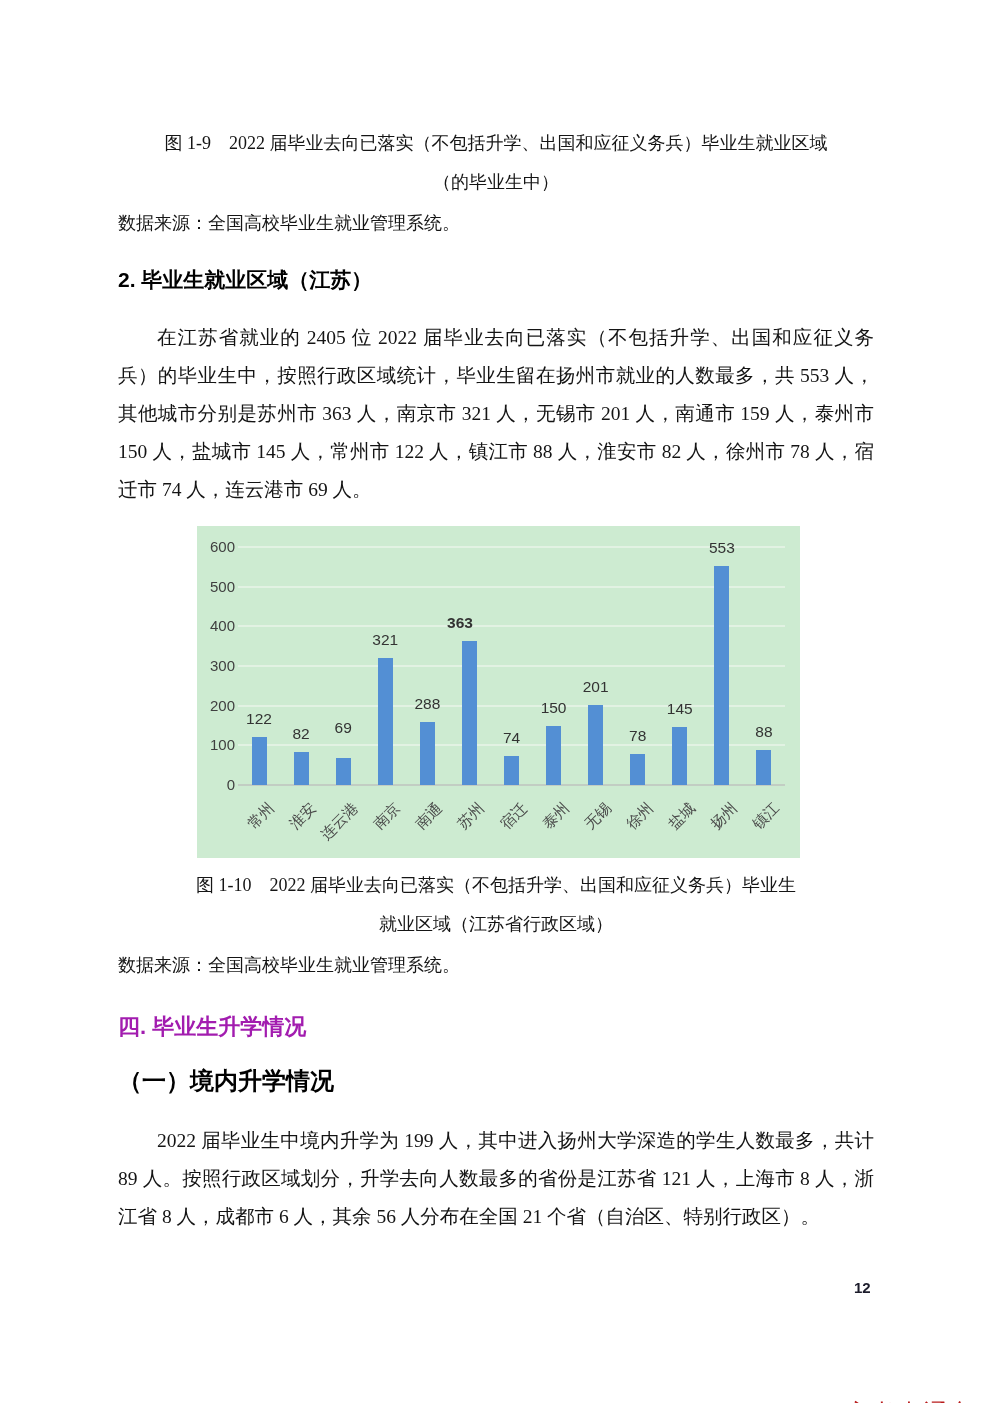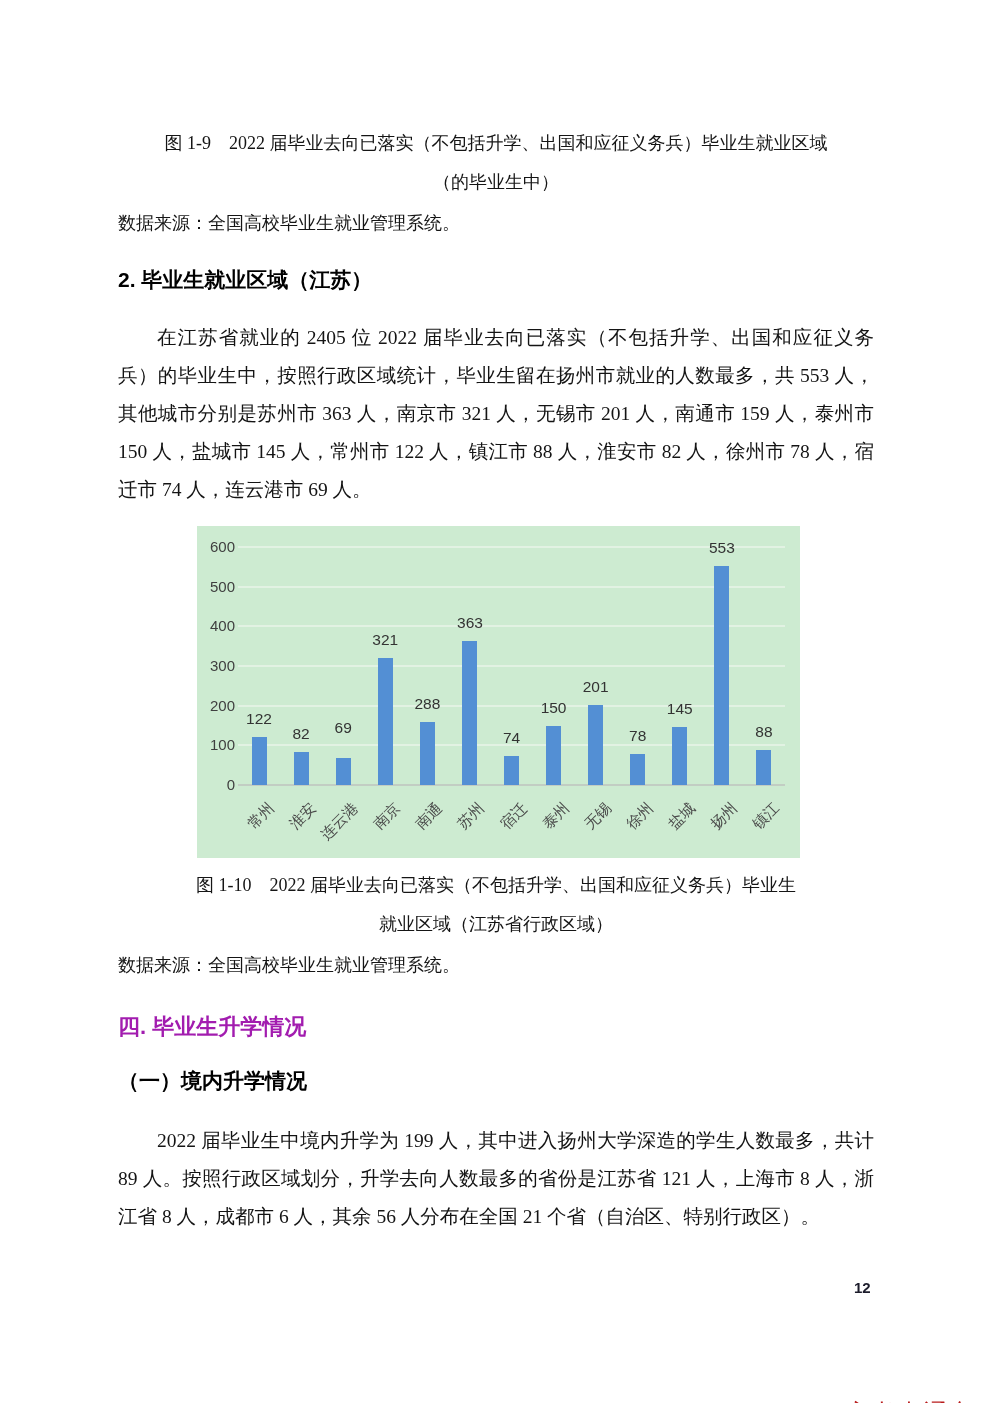--- a/index.html
+++ b/index.html
@@ -59,21 +59,21 @@
     font-family:"Liberation Sans","DejaVu Sans",sans-serif;
     font-weight:700;
     font-size:22px;
     line-height:29px;
     color:#a21caf;
   }
   .heading-sub{
     margin-top:26px;
     font-family:"Liberation Sans","DejaVu Sans",sans-serif;
     font-weight:700;
-    font-size:21px;
+    font-size:24px;
     line-height:28px;
     color:#000000;
   }
   .para-bottom{margin-top:27px;}
   .page-number{
     position:absolute;
     left:854px;top:1279px;
     font-family:"Liberation Sans","DejaVu Sans",sans-serif;
     font-weight:600;
     font-size:15px;
@@ -141,21 +141,21 @@
       <div class="bar" style="left: 138.692px; width: 15px; top: 231.63px; height: 27.37px; background: rgb(83, 143, 212);"></div>
       <div class="bar-val" style="left: 116.192px; width: 60px; top: 193px;">69</div>
       <div class="xlab" style="right: 450.808px; top: 273px;">连云港</div>
       <div class="bar" style="left: 180.769px; width: 15px; top: 131.67px; height: 127.33px; background: rgb(83, 143, 212);"></div>
       <div class="bar-val" style="left: 158.269px; width: 60px; top: 104.67px;">321</div>
       <div class="xlab" style="right: 408.731px; top: 273px;">南京</div>
       <div class="bar" style="left: 222.846px; width: 15px; top: 195.93px; height: 63.07px; background: rgb(83, 143, 212);"></div>
       <div class="bar-val" style="left: 200.346px; width: 60px; top: 168.93px;">288</div>
       <div class="xlab" style="right: 366.654px; top: 273px;">南通</div>
       <div class="bar" style="left: 264.923px; width: 15px; top: 115.01px; height: 143.99px; background: rgb(83, 143, 212);"></div>
-      <div class="bar-val" style="left: 243px; width: 60px; top: 88.01px;">363</div>
+      <div class="bar-val" style="left: 233px; width: 60px; top: 88.01px; font-weight: bold;">363</div>
       <div class="xlab" style="right: 324.577px; top: 273px;">苏州</div>
       <div class="bar" style="left: 307px; width: 15px; top: 229.647px; height: 29.3533px; background: rgb(83, 143, 212);"></div>
       <div class="bar-val" style="left: 284.5px; width: 60px; top: 202.647px;">74</div>
       <div class="xlab" style="right: 282.5px; top: 273px;">宿迁</div>
       <div class="bar" style="left: 349.077px; width: 15px; top: 199.5px; height: 59.5px; background: rgb(83, 143, 212);"></div>
       <div class="bar-val" style="left: 326.577px; width: 60px; top: 172.5px;">150</div>
       <div class="xlab" style="right: 240.423px; top: 273px;">泰州</div>
       <div class="bar" style="left: 391.154px; width: 15px; top: 179.27px; height: 79.73px; background: rgb(83, 143, 212);"></div>
       <div class="bar-val" style="left: 368.654px; width: 60px; top: 152.27px; text-align: center;">201</div>
       <div class="xlab" style="right: 198.346px; top: 273px;">无锡</div>

